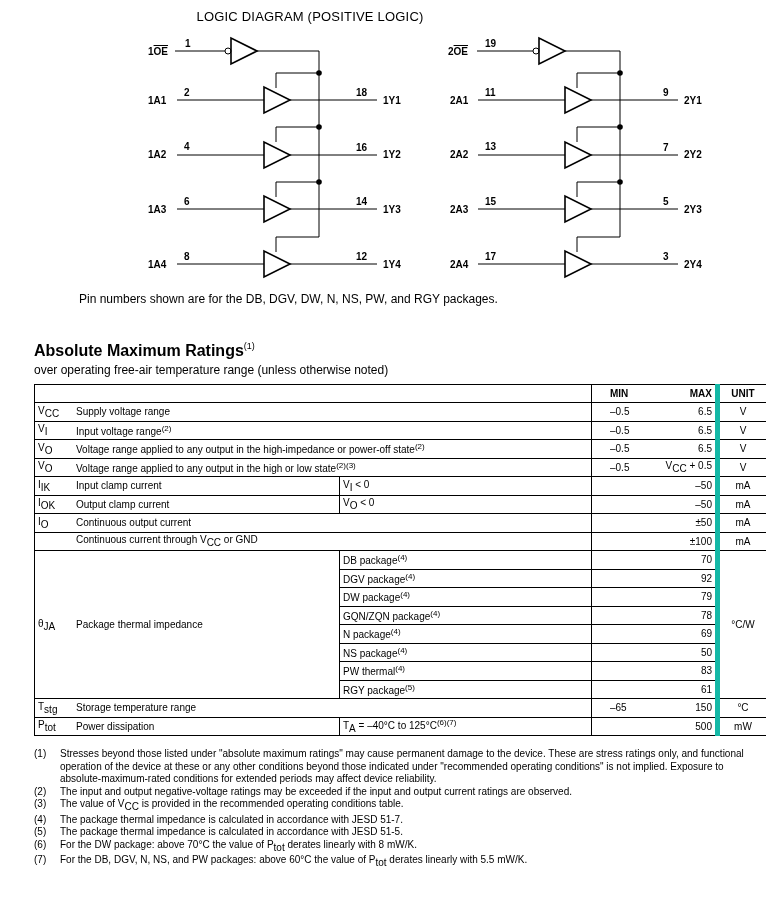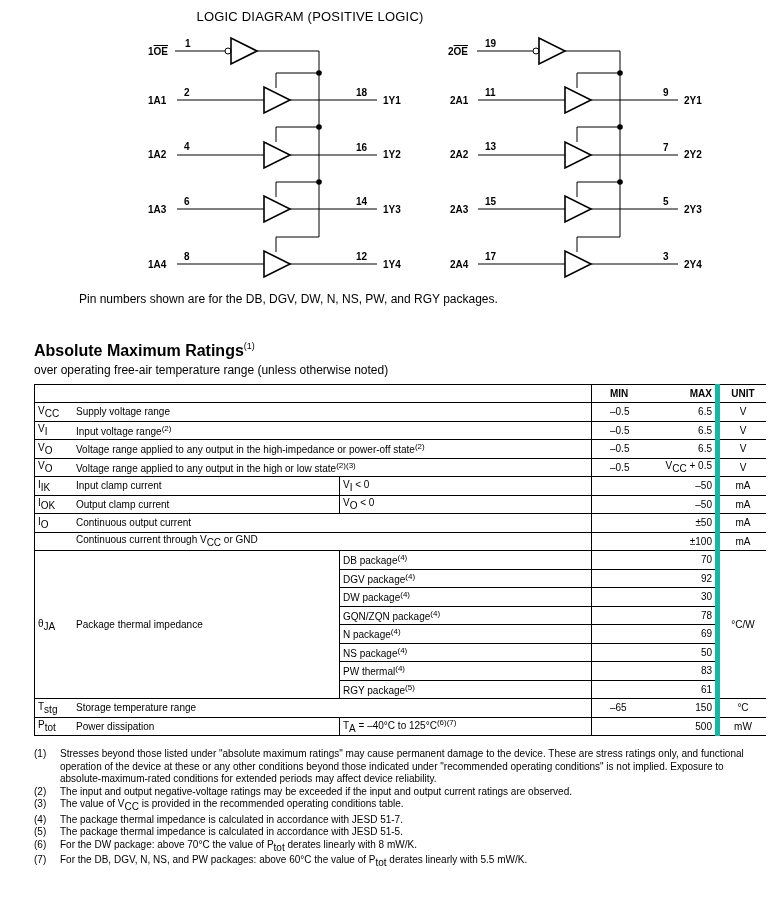--- a/index.html
+++ b/index.html
@@ -230,21 +230,21 @@
     <td class="c-unit" rowspan="8">°C/W</td>
   </tr>
   <tr>
         <td class="c-cond"><span>DGV package</span><sup class="fn">(4)</sup></td>
         <td class="c-min"></td>
         <td class="c-max">92</td>
       </tr>
   <tr>
         <td class="c-cond"><span>DW package</span><sup class="fn">(4)</sup></td>
         <td class="c-min"></td>
-        <td class="c-max">30</td>
+        <td class="c-max">79</td>
       </tr>
   <tr>
         <td class="c-cond"><span>GQN/ZQN package</span><sup class="fn">(4)</sup></td>
         <td class="c-min"></td>
         <td class="c-max">78</td>
       </tr>
   <tr>
         <td class="c-cond"><span>N package</span><sup class="fn">(4)</sup></td>
         <td class="c-min"></td>
         <td class="c-max">69</td>

